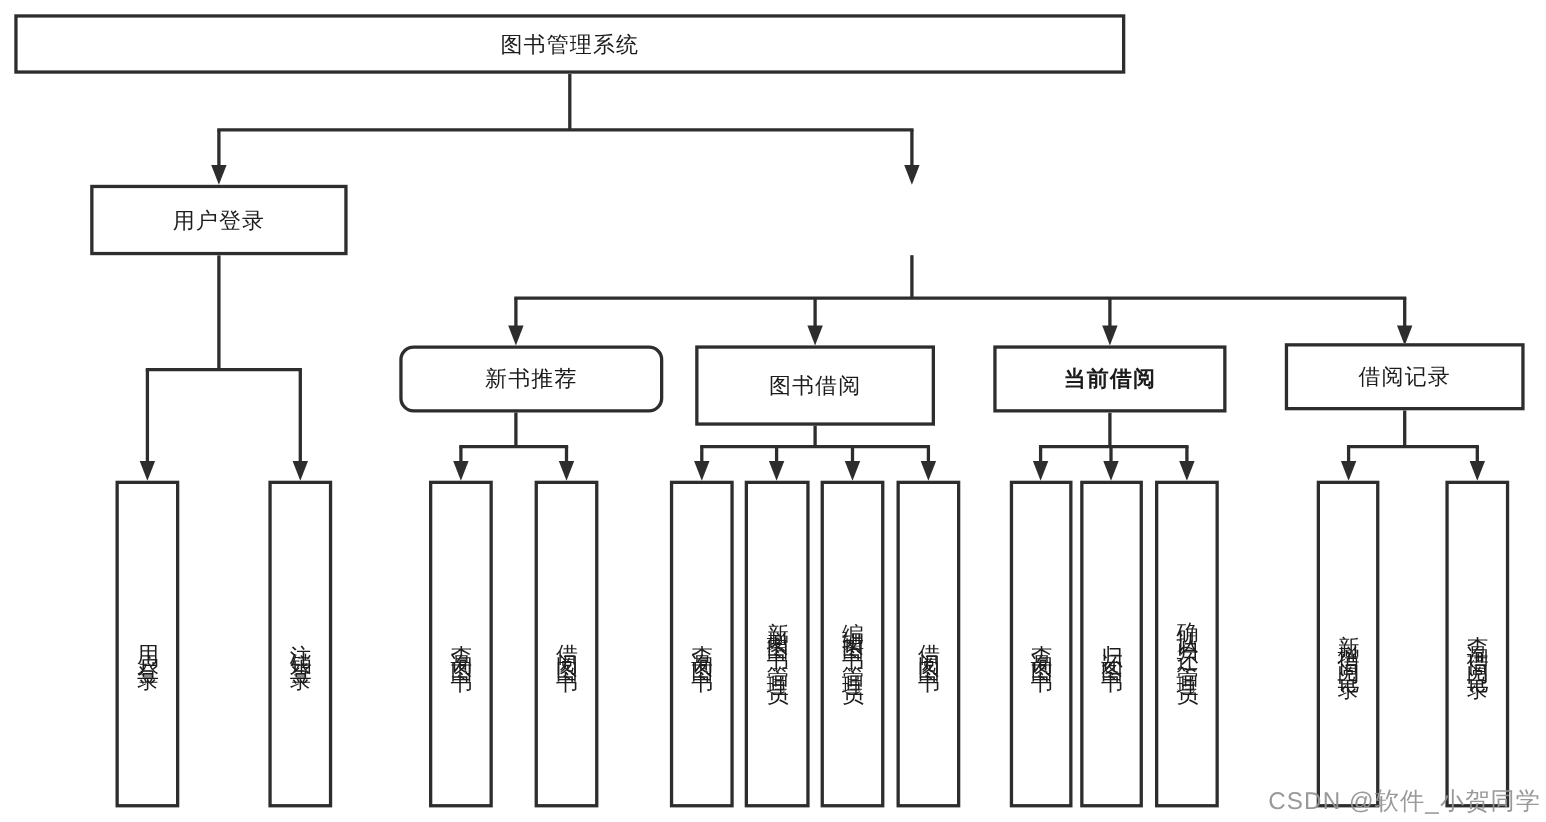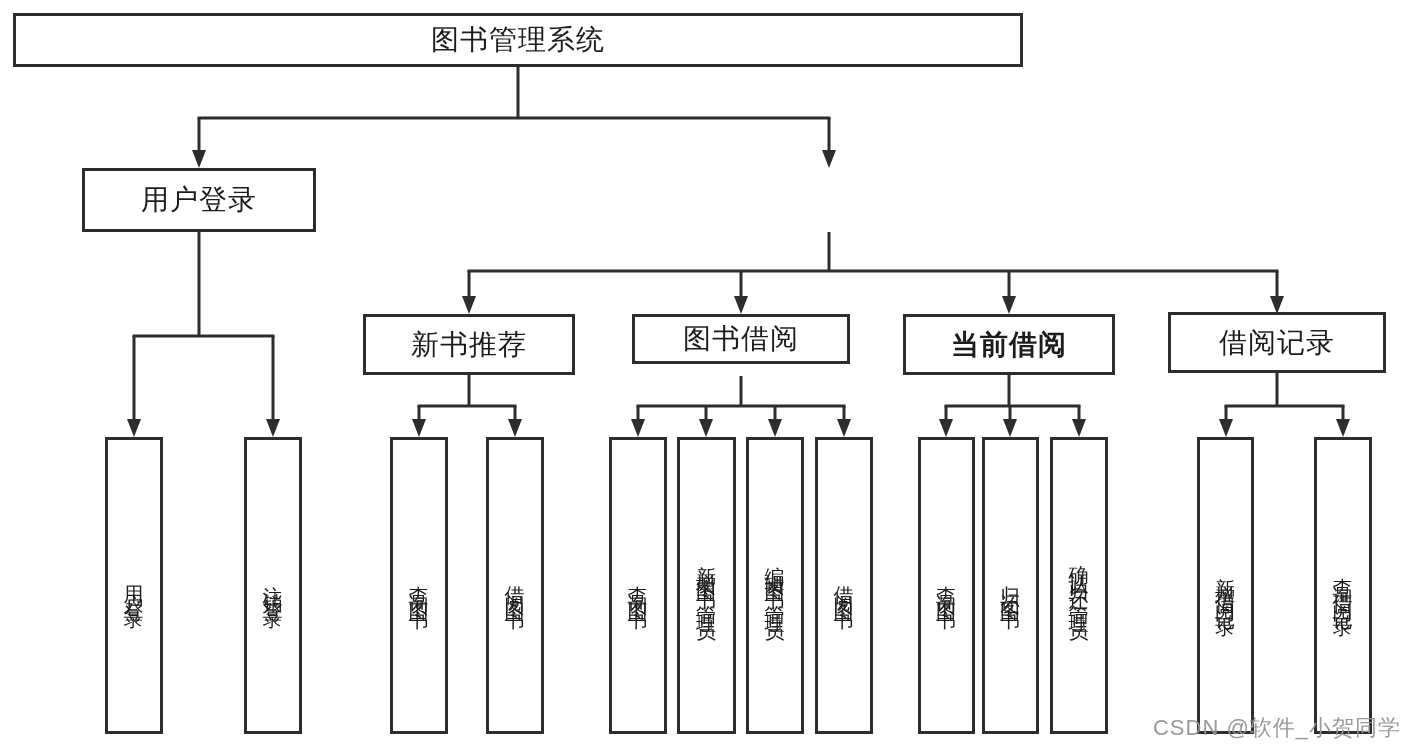--- a/index.html
+++ b/index.html
@@ -24,21 +24,21 @@
     box-sizing: border-box;
     background: #ffffff;
     border: 3px solid #2d2d2d;
     color: #1c1c1c;
     display: flex;
     align-items: center;
     justify-content: center;
     text-align: center;
   }
   .node.h {
-    font-size: 28px;
+    font-size: 20px;
     letter-spacing: 1px;
     white-space: nowrap;
   }
   .node.v {
     font-size: 20px;
   }
   .node.v .vlabel {
     writing-mode: vertical-rl;
     text-orientation: mixed;
     letter-spacing: 8px;
@@ -121,30 +121,30 @@
     </div>
     <div class="node h" style="left: 82px; top: 168px; width: 234px; height: 64px;">
       <span class="hlabel">用户登录</span>
     </div>
     <div class="node v" style="left: 105px; top: 437px; width: 58px; height: 297px;">
       <span class="vlabel">用户登录</span>
     </div>
     <div class="node v" style="left: 244px; top: 437px; width: 58px; height: 297px;">
       <span class="vlabel">注销登录</span>
     </div>
-    <div class="node h" style="left: 363px; top: 314px; width: 212px; height: 61px;">
+    <div class="node h" style="left: 363px; top: 314px; width: 240px; height: 61px; border-radius: 13px;">
       <span class="hlabel">新书推荐</span>
     </div>
     <div class="node v" style="left: 390px; top: 437px; width: 58px; height: 297px;">
       <span class="vlabel">查询图书</span>
     </div>
     <div class="node v" style="left: 486px; top: 437px; width: 58px; height: 297px;">
       <span class="vlabel">借阅图书</span>
     </div>
-    <div class="node h" style="left: 632px; top: 314px; width: 218px; height: 50px;">
+    <div class="node h" style="left: 632px; top: 314px; width: 218px; height: 73px;">
       <span class="hlabel">图书借阅</span>
     </div>
     <div class="node v" style="left: 609px; top: 437px; width: 58px; height: 297px;">
       <span class="vlabel">查询图书</span>
     </div>
     <div class="node v" style="left: 677px; top: 437px; width: 59px; height: 297px;">
       <span class="vlabel">新增图书（管理员）</span>
     </div>
     <div class="node v" style="left: 746px; top: 437px; width: 58px; height: 297px;">
       <span class="vlabel">编辑图书（管理员）</span>

